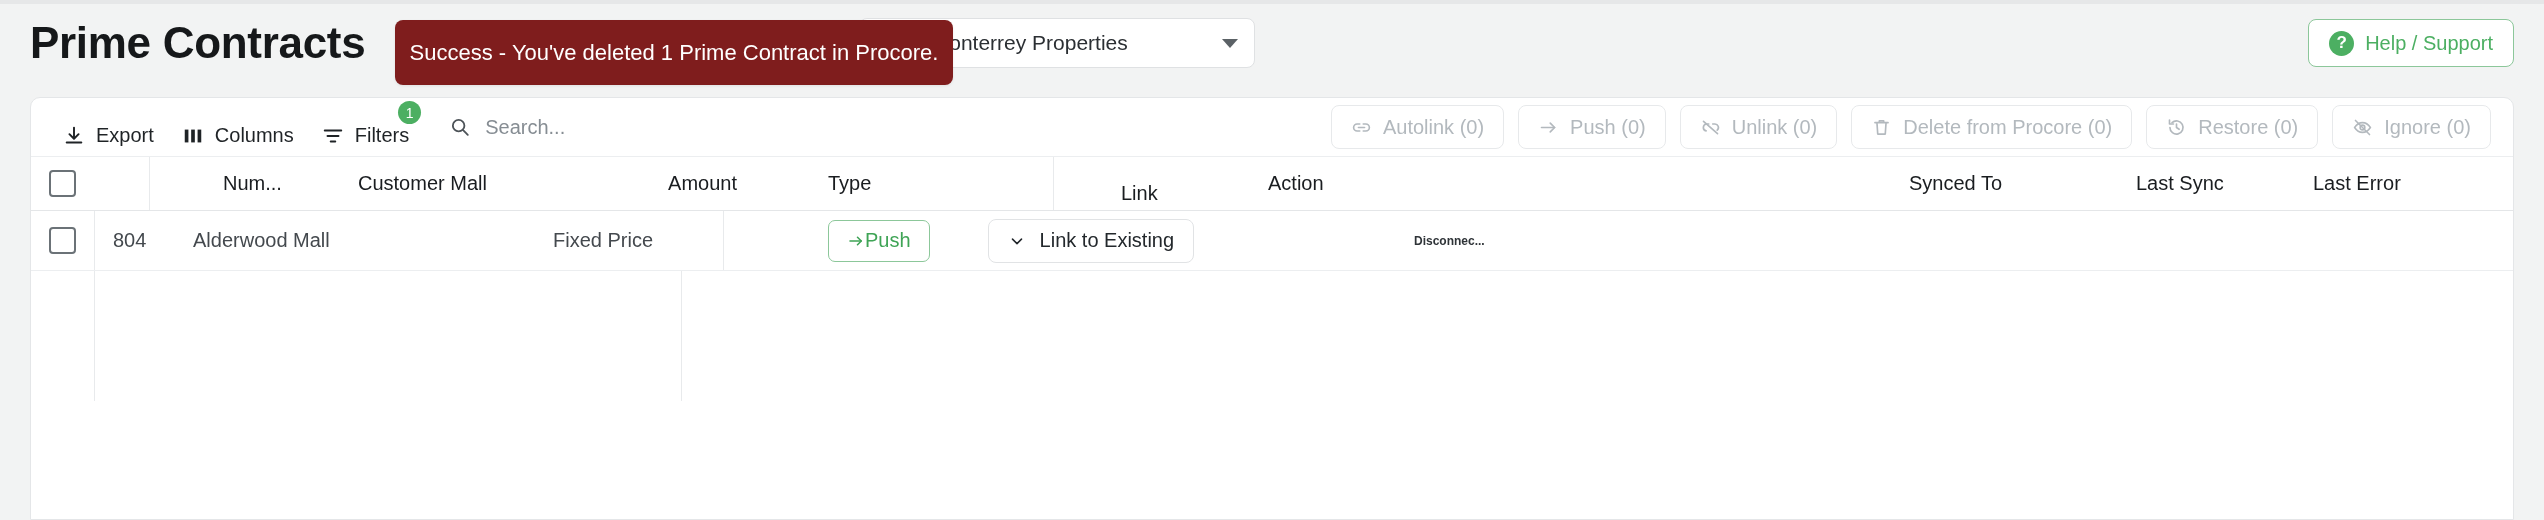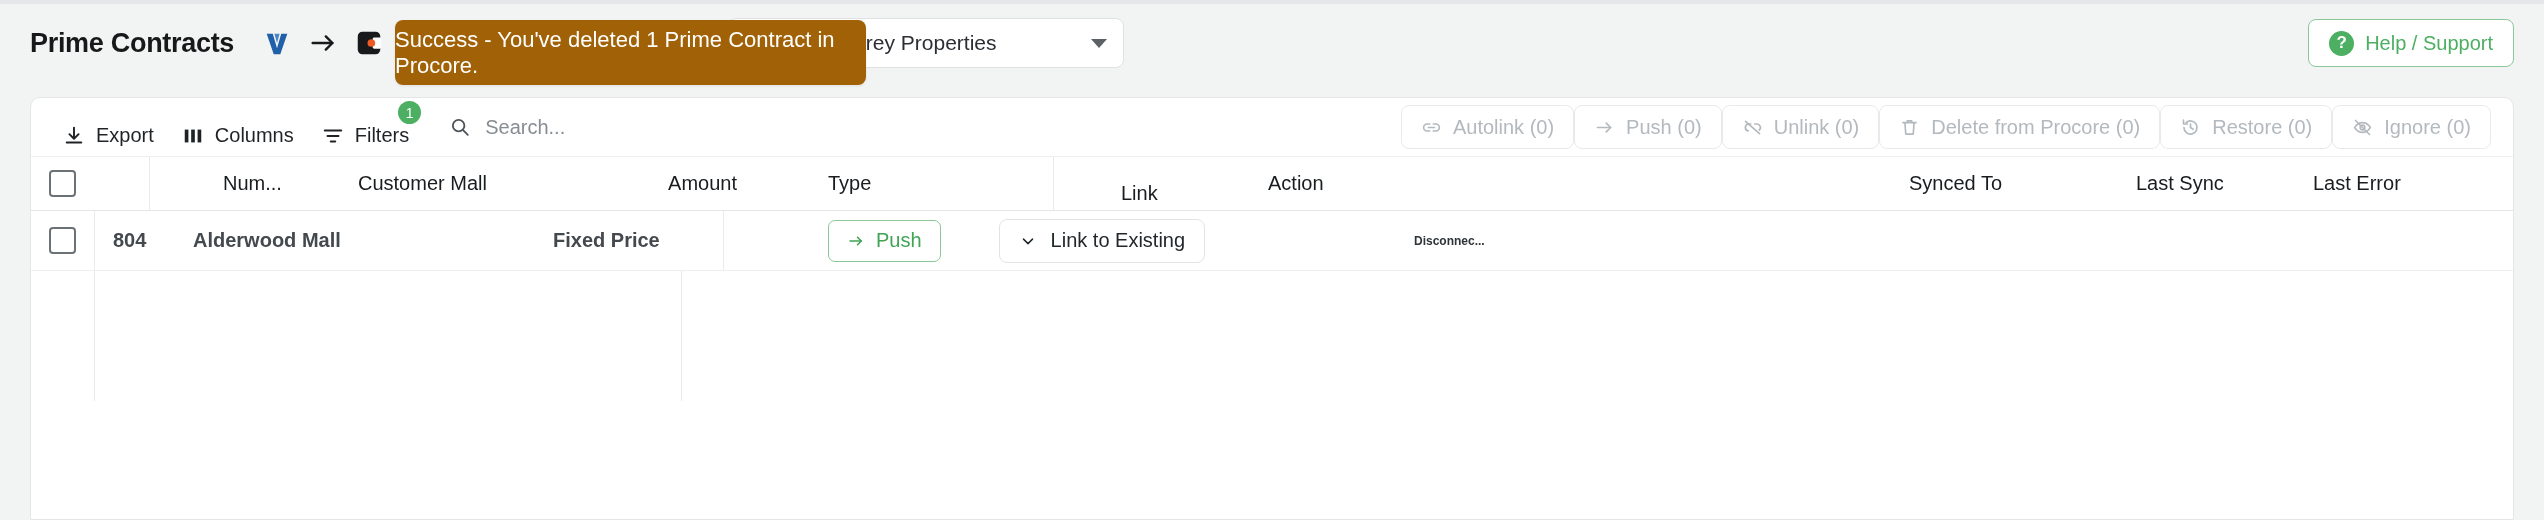--- a/index.html
+++ b/index.html
@@ -13,21 +13,21 @@
   .page { position: relative; width: 2544px; height: 520px; background: #f2f3f3; }
 
   .topline { position:absolute; top:0; left:0; width:2544px; height:4px; background:#e6e7e8; }
 
   
   .header {
     position: absolute; top: 4px; left: 0; width: 2544px; height: 78px;
     display: flex; align-items: center; padding: 0 30px;
   }
   .page-title {
-    font-size: 27px; font-weight: 700; color: #16181a; letter-spacing: -0.3px;
+    font-size: 44px; font-weight: 700; color: #16181a; letter-spacing: -0.3px;
     white-space: nowrap;
   }
   .logo-group { display:flex; align-items:center; gap:16px; margin-left: 28px; }
   .logo-v { width: 30px; height: 30px; display:block; }
   .arrow-ico { width: 30px; height: 30px; display:block; }
   .logo-c { width: 30px; height: 30px; display:block; }
 
   .hdr-btn {
     height: 46px; border: 1px solid #dfe1e3; border-radius: 8px; background: #fff;
     display: flex; align-items: center; gap: 10px; padding: 0 16px;
@@ -56,22 +56,22 @@
     background: #fff; display:flex; align-items:center; gap:11px; padding: 0 20px;
     color: #4caf62; font-size: 20px; white-space: nowrap;
   }
   .q-green {
     width: 25px; height: 25px; border-radius: 50%; background: #4caf62; color:#fff;
     font-size: 17px; font-weight: 700; display:flex; align-items:center; justify-content:center;
   }
 
   
   .toast {
-    position: absolute; left: 395px; top: 20px; width: 471px; height: 65px;
-    background: #a16207; border-radius: 8px; color: #fff;
+    position: absolute; left: 395px; top: 20px; width: 558px; height: 65px;
+    background: #7f1d1d; border-radius: 8px; color: #fff;
     display:flex; align-items:center; justify-content:center;
     font-size: 22px; z-index: 50; box-shadow: 0 1px 3px rgba(0,0,0,.08);
   }
 
   
   .card {
     position: absolute; left: 30px; top: 97px; width: 2484px; height: 423px;
     background: #fff; border: 1px solid #e4e6e8; border-top-left-radius: 10px;
     border-top-right-radius: 10px; overflow: hidden;
   }
@@ -88,21 +88,21 @@
     display:flex; align-items:center; justify-content:center; padding: 0 5px;
   }
   .search-wrap { display:flex; align-items:center; gap: 12px; margin-left: 26px; }
   .search-ico { width: 22px; height: 22px; display:block; }
   .search-input {
     border:none; outline:none; font-size: 20px; color:#6f767c; width: 300px;
     font-family: "Liberation Sans", sans-serif; background: transparent;
   }
   .search-input::placeholder { color:#868d93; }
 
-  .act-group { margin-left: auto; display:flex; align-items:center; padding-right: 22px; }
+  .act-group { margin-left: auto; display:flex; align-items:center; gap: 14px; padding-right: 22px; }
   .act-btn {
     height: 44px; border: 1px solid #e7e9eb; border-radius: 8px; background:#fff;
     display:flex; align-items:center; gap: 11px; padding: 0 19px;
     font-size: 20px; color: #b3b9be; white-space: nowrap;
   }
   .act-btn .ico { width: 21px; height: 21px; display:block; flex:0 0 auto; }
 
   
   .thead {
     height: 55px; border-top: 1px solid #eceef0; border-bottom: 1px solid #e4e6e8;
@@ -122,26 +122,26 @@
   .c-cust  { width: 200px; padding-left: 18px; flex:0 0 auto; }
   .c-amt   { width: 160px; padding-right: 18px; text-align: right; flex:0 0 auto; }
   .c-type  { width: 188px; padding-left: 18px; flex:0 0 auto; }
   .c-link  { width: 86px; padding-left: 12px; flex:0 0 auto;margin-top:19px; }
   .c-act   { width: 600px; padding-left: 18px; flex:0 0 auto; display:flex; align-items:center; gap: 58px; }
   .c-sync  { width: 176px; padding-left: 4px; flex:0 0 auto; }
   .c-lsync { width: 122px; flex:0 0 auto; }
   .c-lerr  { width: 200px; flex:0 0 auto; }
 
   .th { font-size: 20px; color: #1a1d20; white-space: nowrap; }
-  .td { font-size: 20px; color: #44494e; white-space: nowrap; font-weight: bold; }
+  .td { font-size: 20px; color: #44494e; white-space: nowrap; }
   .td-strong { font-size: 12px; color: #2f3438; font-weight: 600; white-space: nowrap; }
 
   .push-btn {
     height: 42px; border: 1px solid #8cc79a; border-radius: 7px; background:#fff;
-    display:inline-flex; align-items:center; gap: 11px; padding: 0 18px;
+    display:inline-flex; align-items:center; padding: 0 18px;
     color: #3fa456; font-size: 20px; white-space:nowrap;
   }
   .link-btn {
     height: 44px; border: 1px solid #e1e3e5; border-radius: 8px; background:#fff;
     display:inline-flex; align-items:center; gap: 14px; padding: 0 19px;
     color: #23282c; font-size: 20px; white-space:nowrap;
   }
   .chev { width: 18px; height: 18px; display:block; }
 </style>
 </head>

